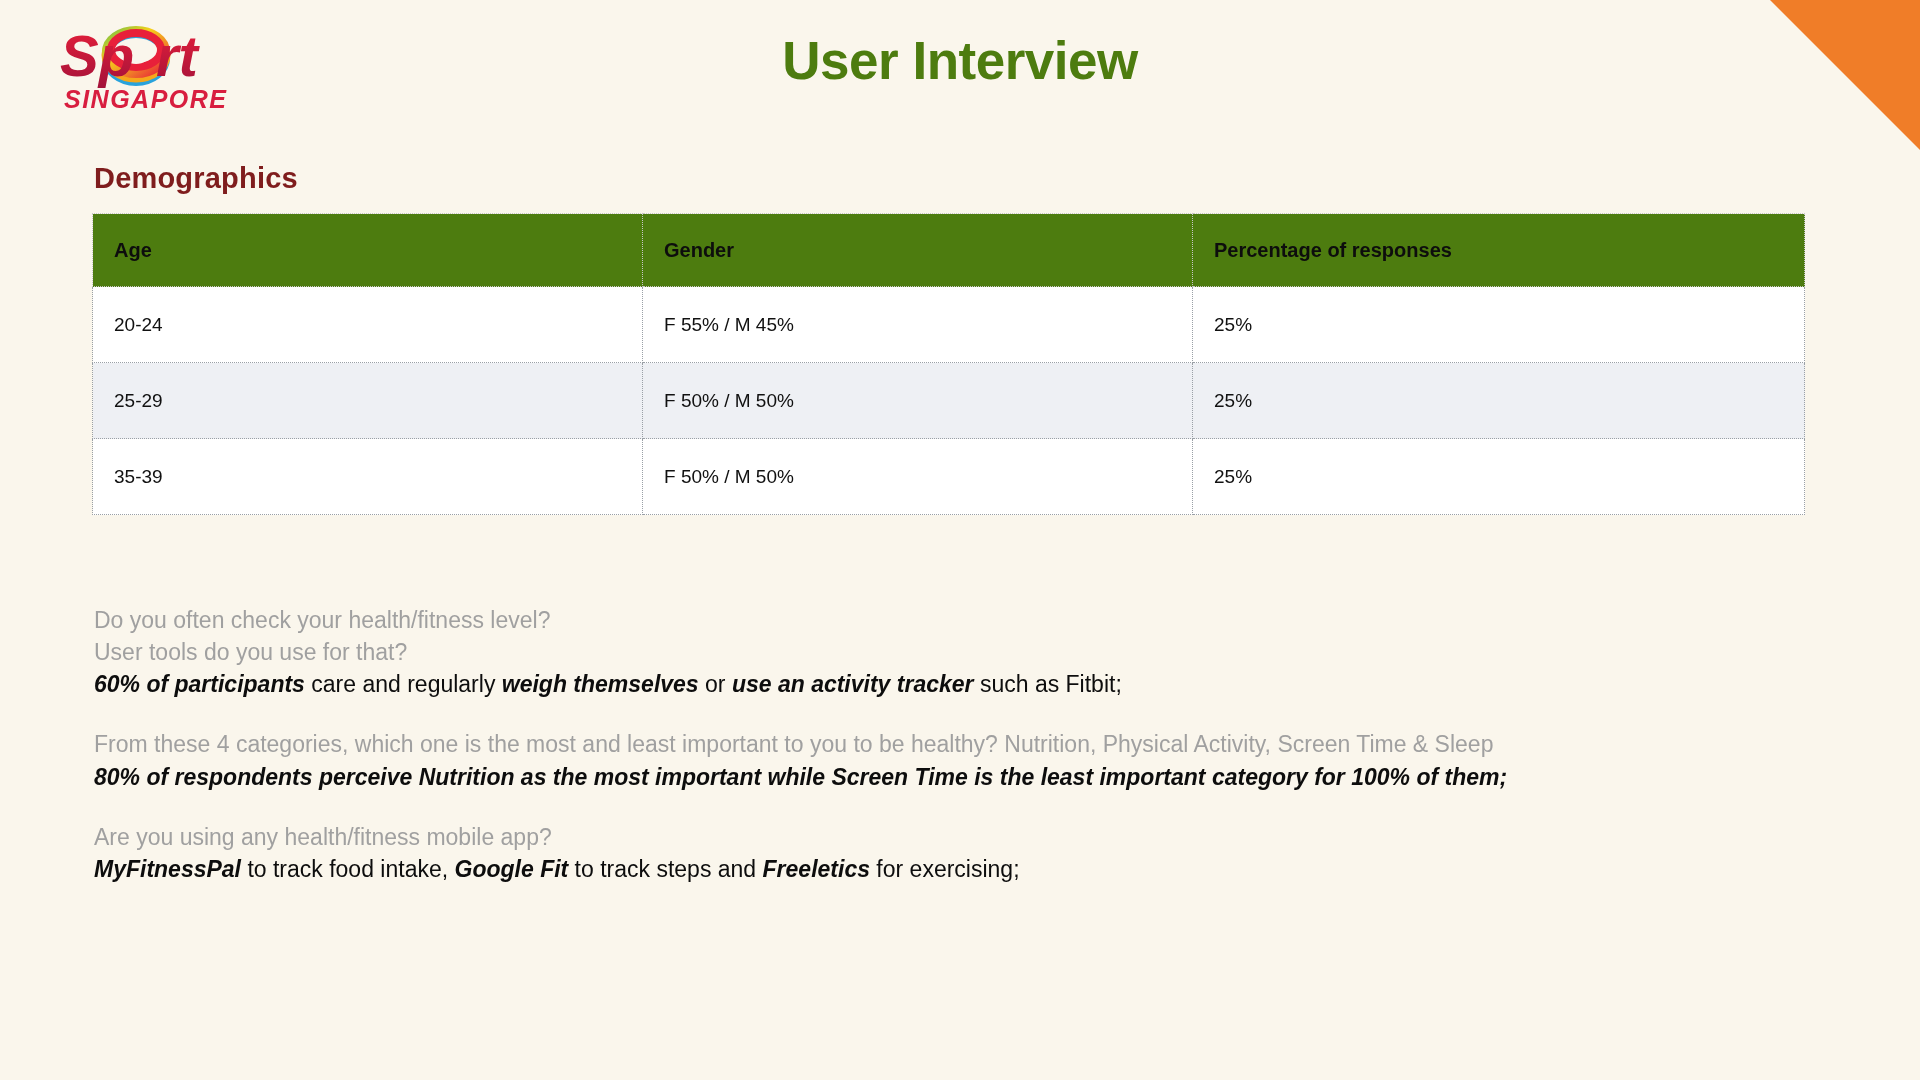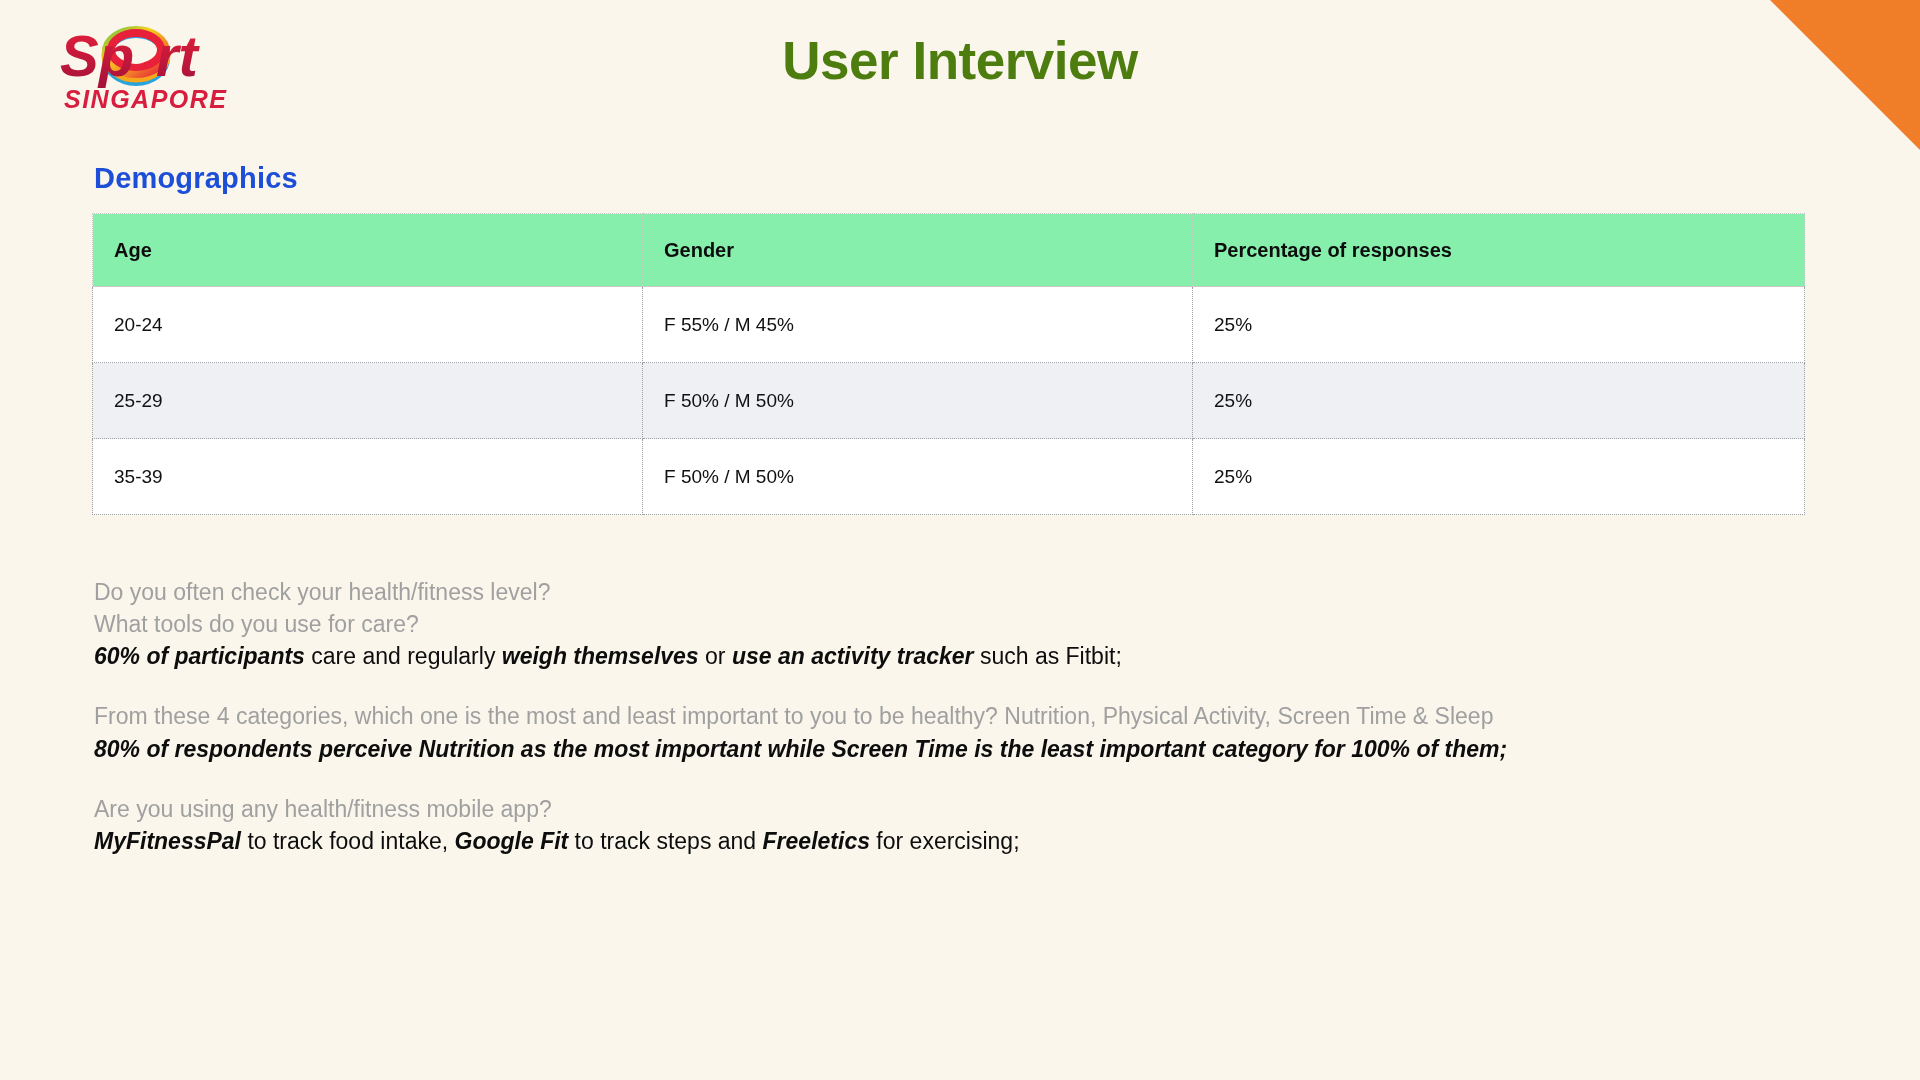--- a/index.html
+++ b/index.html
@@ -57,42 +57,42 @@
 
   
   #content {
     position: relative;
     padding: 0 92px 0 92px;
   }
 
   #section-heading {
     font-size: 29px;
     font-weight: bold;
-    color: #1d4ed8;
+    color: #7f1d1d;
     margin: 30px 0 18px 2px;
     letter-spacing: 0.2px;
   }
 
   
   #demographics-table {
     width: 1712px;
     border-collapse: collapse;
     table-layout: fixed;
     font-size: 19px;
     color: #111;
   }
   #demographics-table th,
   #demographics-table td {
     border: 1px dotted #9aa0a6;
     text-align: left;
     padding: 0 0 0 21px;
     vertical-align: middle;
   }
   #demographics-table thead th {
-    background: #86efac;
+    background: #4d7c0f;
     height: 72px;
     font-weight: bold;
     font-size: 20px;
     color: #0d0d0d;
     border-color: #c8c8c8;
   }
   #demographics-table tbody td {
     height: 75px;
     font-weight: normal;
   }
@@ -101,21 +101,21 @@
   }
   #demographics-table tbody tr:nth-child(even) td {
     background: #eef0f4;
   }
   .col-age   { width: 550px; }
   .col-gen   { width: 550px; }
   .col-pct   { width: 612px; }
 
   
   #qa-block {
-    margin-top: 62px;
+    margin-top: 90px;
     margin-left: 2px;
     font-size: 23px;
     line-height: 1.38;
   }
   .qa-group { margin-bottom: 28px; }
   .qa-question {
     color: #a0a0a0;
     font-weight: normal;
     white-space: nowrap;
   }
@@ -197,21 +197,21 @@
           <td>35-39</td>
           <td>F 50% / M 50%</td>
           <td>25%</td>
         </tr>
       </tbody>
   </table>
 
   <div id="qa-block">
       <div class="qa-group">
         <div class="qa-question">Do you often check your health/fitness level?</div>
-        <div class="qa-question">What tools do you use for care?</div>
+        <div class="qa-question">User tools do you use for that?</div>
         <div class="qa-answer"><b>60% of participants</b><span> care and regularly </span><b>weigh themselves</b><span> or </span><b>use an activity tracker</b><span> such as Fitbit;</span></div>
       </div>
       <div class="qa-group">
         <div class="qa-question">From these 4 categories, which one is the most and least important to you to be healthy? Nutrition, Physical Activity, Screen Time &amp; Sleep</div>
         <div class="qa-answer"><b>80% of respondents perceive Nutrition as the most important while Screen Time is the least important category for 100% of them;</b></div>
       </div>
       <div class="qa-group">
         <div class="qa-question">Are you using any health/fitness mobile app?</div>
         <div class="qa-answer"><b>MyFitnessPal</b><span> to track food intake, </span><b>Google Fit</b><span> to track steps and </span><b>Freeletics</b><span> for exercising;</span></div>
       </div>

